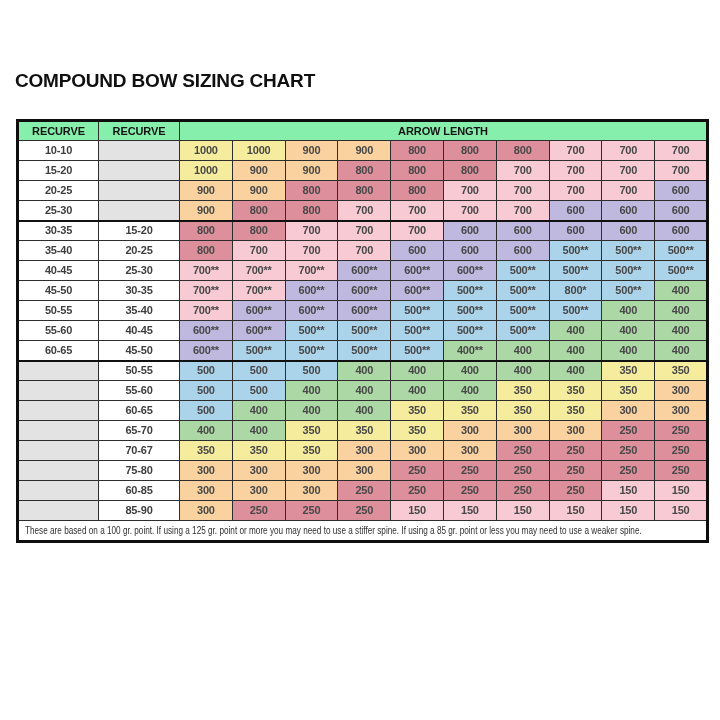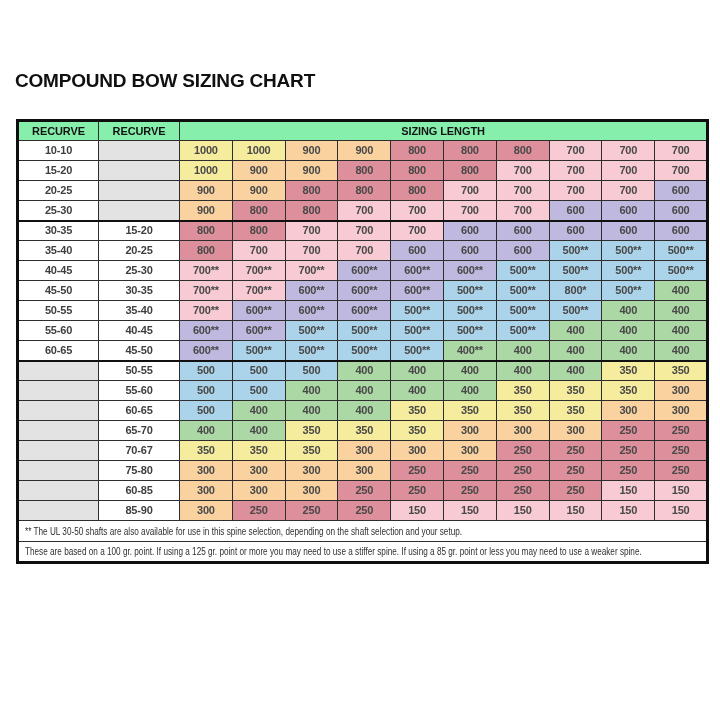--- a/index.html
+++ b/index.html
@@ -101,21 +101,21 @@
         <col style="width:52.8px">
         <col style="width:52.8px">
         <col style="width:52.8px">
         <col style="width:52.8px">
         <col style="width:52.8px">
     </colgroup>
     <thead>
       <tr>
         <th>RECURVE</th>
         <th>RECURVE</th>
-        <th class="arrow-length-header" colspan="10">SIZING LENGTH</th>
+        <th class="arrow-length-header" colspan="10">ARROW LENGTH</th>
       </tr>
     </thead>
     <tbody>
         <tr>
           <td class="weight-cell">10-10</td>
           <td class="weight-cell empty"></td>
           <td class="spine-cell" style="background: rgb(246, 236, 158);">1000</td>
           <td class="spine-cell" style="background: rgb(246, 236, 158);">1000</td>
           <td class="spine-cell" style="background: rgb(249, 210, 160);">900</td>
           <td class="spine-cell" style="background: rgb(249, 210, 160);">900</td>
@@ -373,25 +373,20 @@
           <td class="spine-cell" style="background: rgb(221, 144, 155);">250</td>
           <td class="spine-cell" style="background: rgb(247, 202, 212);">150</td>
           <td class="spine-cell" style="background: rgb(247, 202, 212);">150</td>
           <td class="spine-cell" style="background: rgb(247, 202, 212);">150</td>
           <td class="spine-cell" style="background: rgb(247, 202, 212);">150</td>
           <td class="spine-cell" style="background: rgb(247, 202, 212);">150</td>
           <td class="spine-cell" style="background: rgb(247, 202, 212);">150</td>
         </tr>
       </tbody>
     <tfoot>
-      <tr>
-        <td class="footnote-cell" colspan="12">
-          <span class="footnote-text">** The UL 30-50 shafts are also available for use in this spine selection, depending on the shaft selection and your setup.</span>
-        </td>
-      </tr>
       <tr>
         <td class="footnote-cell" colspan="12">
           <span class="footnote-text">These are based on a 100 gr. point. If using a 125 gr. point or more you may need to use a stiffer spine. If using a 85 gr. point or less you may need to use a weaker spine.</span>
         </td>
       </tr>
     </tfoot>
   </table>
 
 </div>
 

